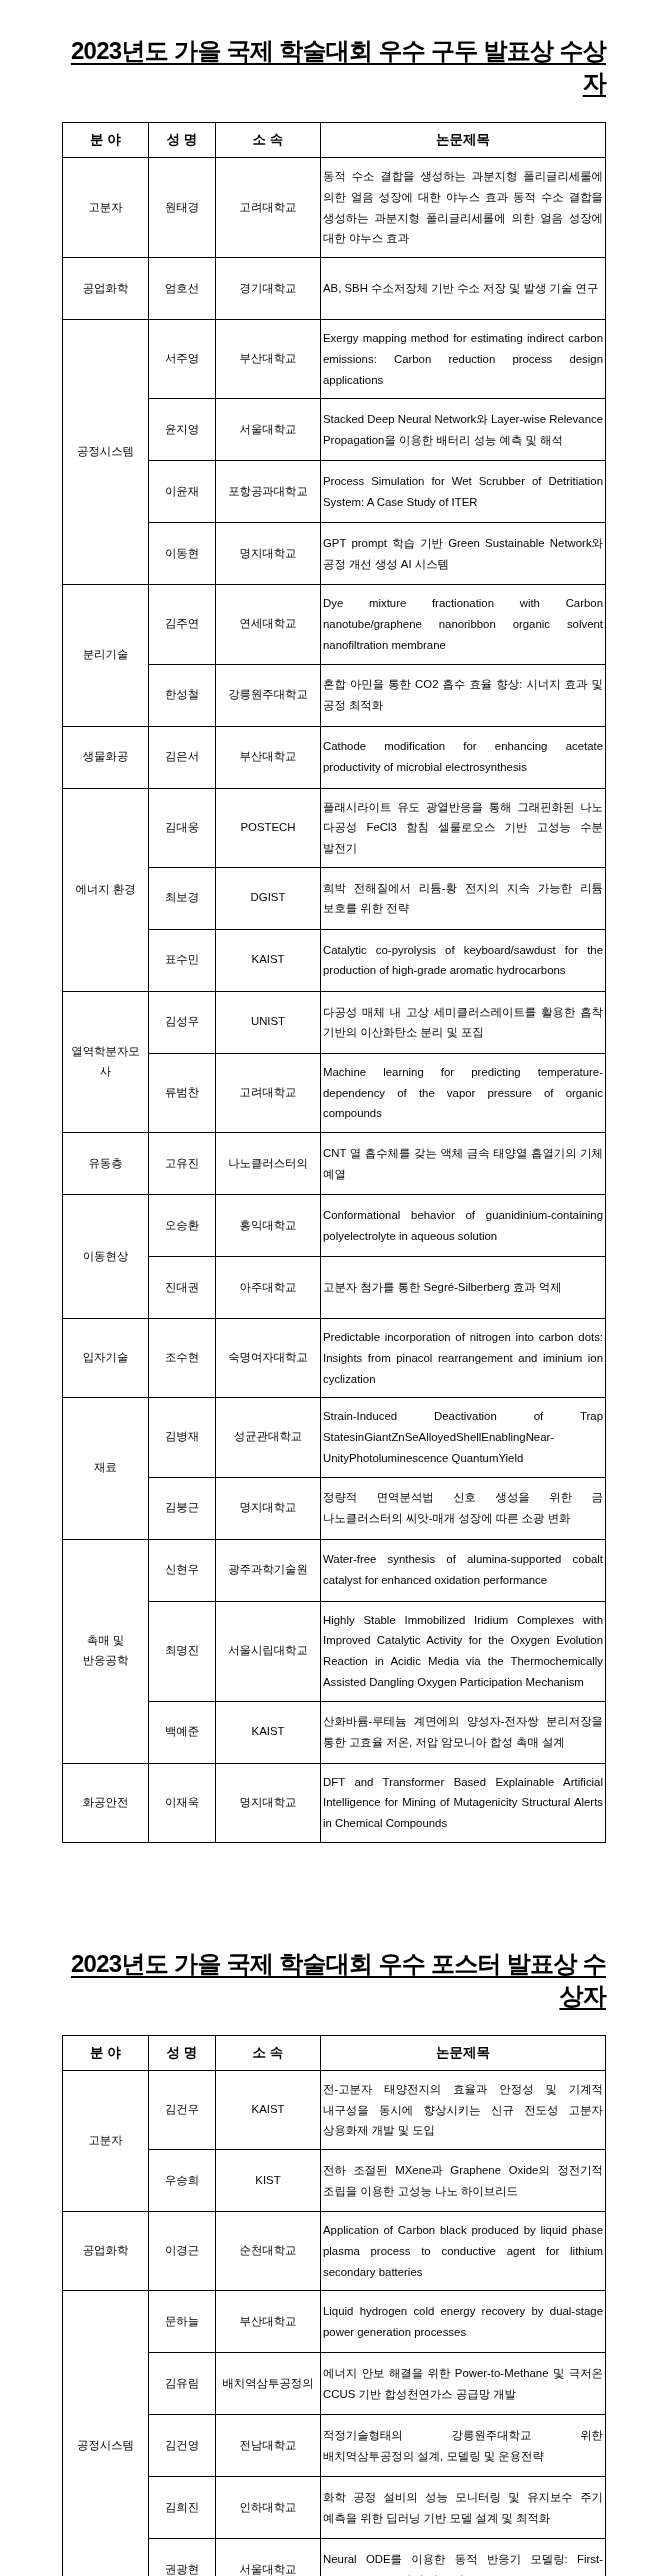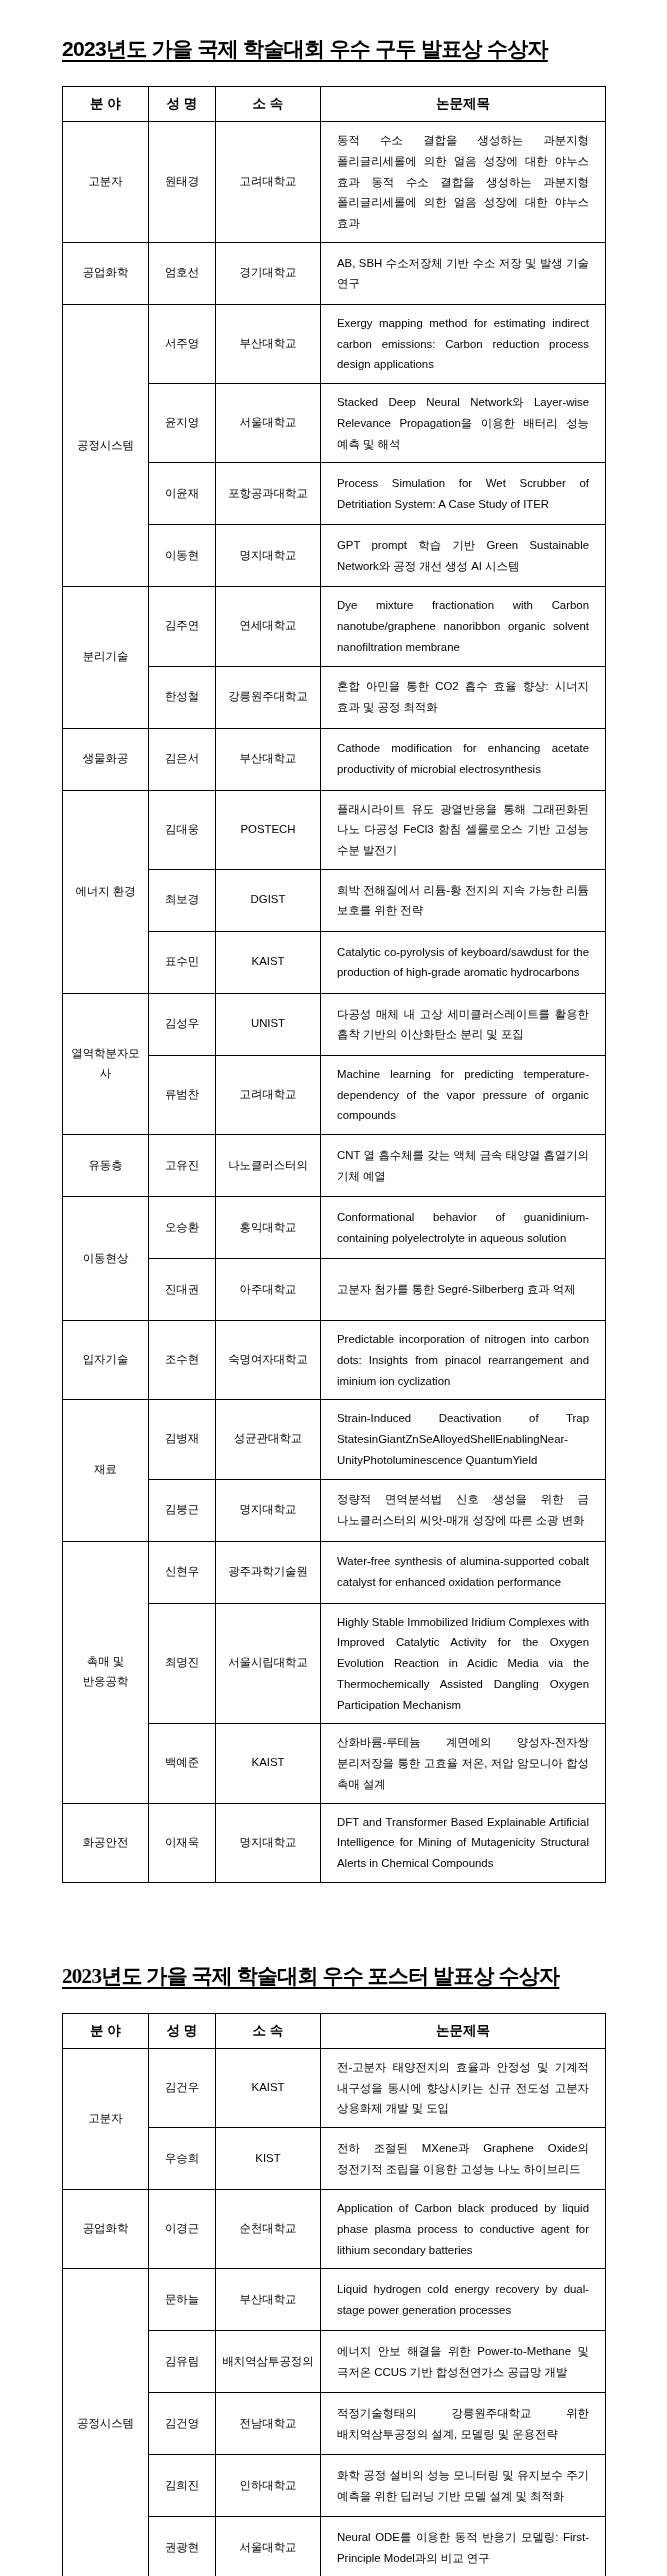--- a/index.html
+++ b/index.html
@@ -12,30 +12,29 @@
   .page {
     width: 668px;
     min-height: 2576px;
     margin: 0 auto;
     box-sizing: border-box;
     padding-top: 35px;
   }
   .doc-title {
     width: 544px;
     margin: 0 auto 23px auto;
-    text-align: left;
-    font-size: 21px;
+    text-align: right;
+    font-size: 24px;
     font-weight: bold;
     letter-spacing: -0.7px;
     text-decoration: underline;
     text-underline-offset: 4px;
   }
   .doc-title.second {
-    margin-top: 79px;
-    font-family: Liberation Serif, serif;
+    margin-top: 105px;
   }
   table.awards {
     width: 544px;
     margin: 0 auto;
     border-collapse: collapse;
     table-layout: fixed;
     border: 1.3px solid #000;
   }
   col.c-field { width: 86px; }
   col.c-name  { width: 67px; }
@@ -57,21 +56,21 @@
   .cell-field, .cell-name, .cell-affil {
     text-align: center;
     font-size: 11.4px;
     line-height: 1.75;
     padding: 6.7px 2.7px;
   }
   .cell-paper {
     text-align: justify;
     font-size: 11.4px;
     line-height: 1.82;
-    padding: 8px 16px;
+    padding: 8px 2px;
     height: 62px; 
     box-sizing: border-box;
   }
 </style>
 </head>
 <body>
 
 <div class="page">
 
   <h1 class="doc-title">2023년도 가을 국제 학술대회 우수 구두 발표상 수상자</h1>

